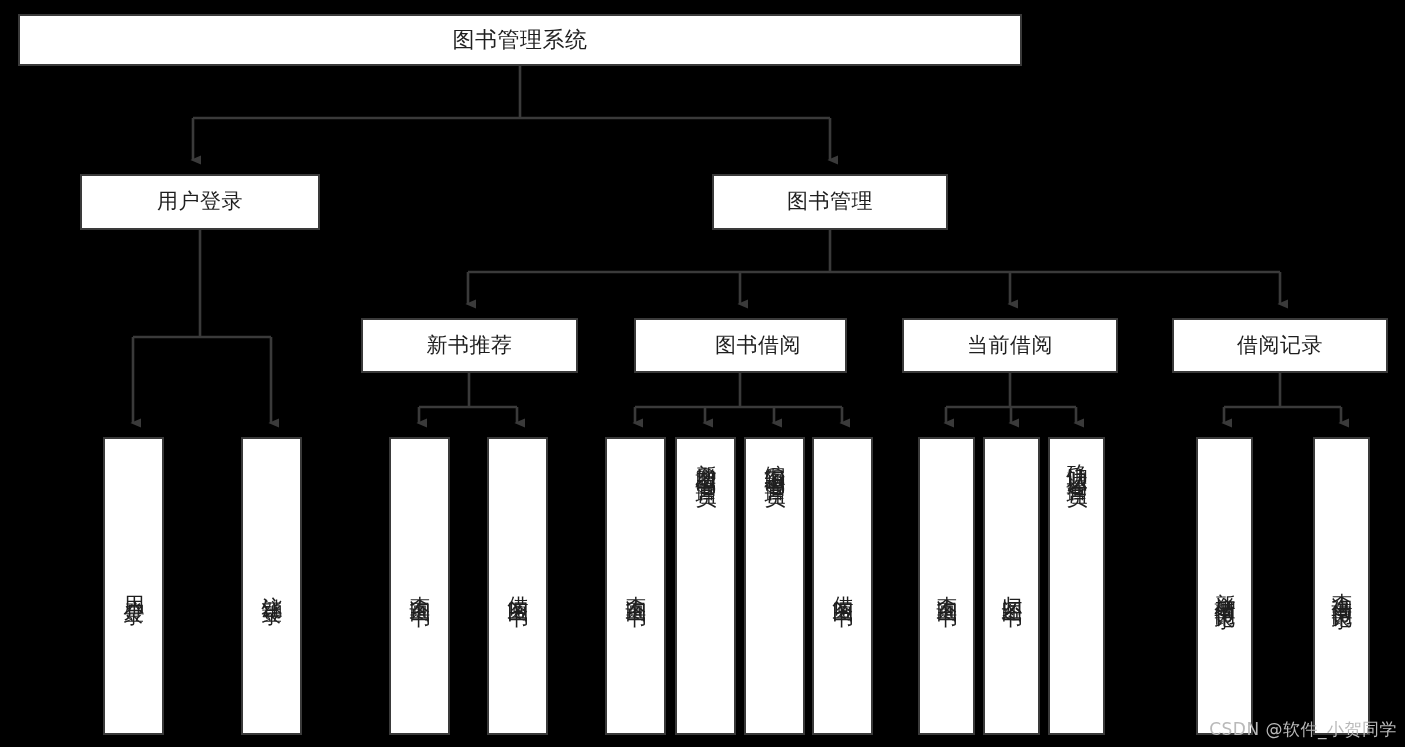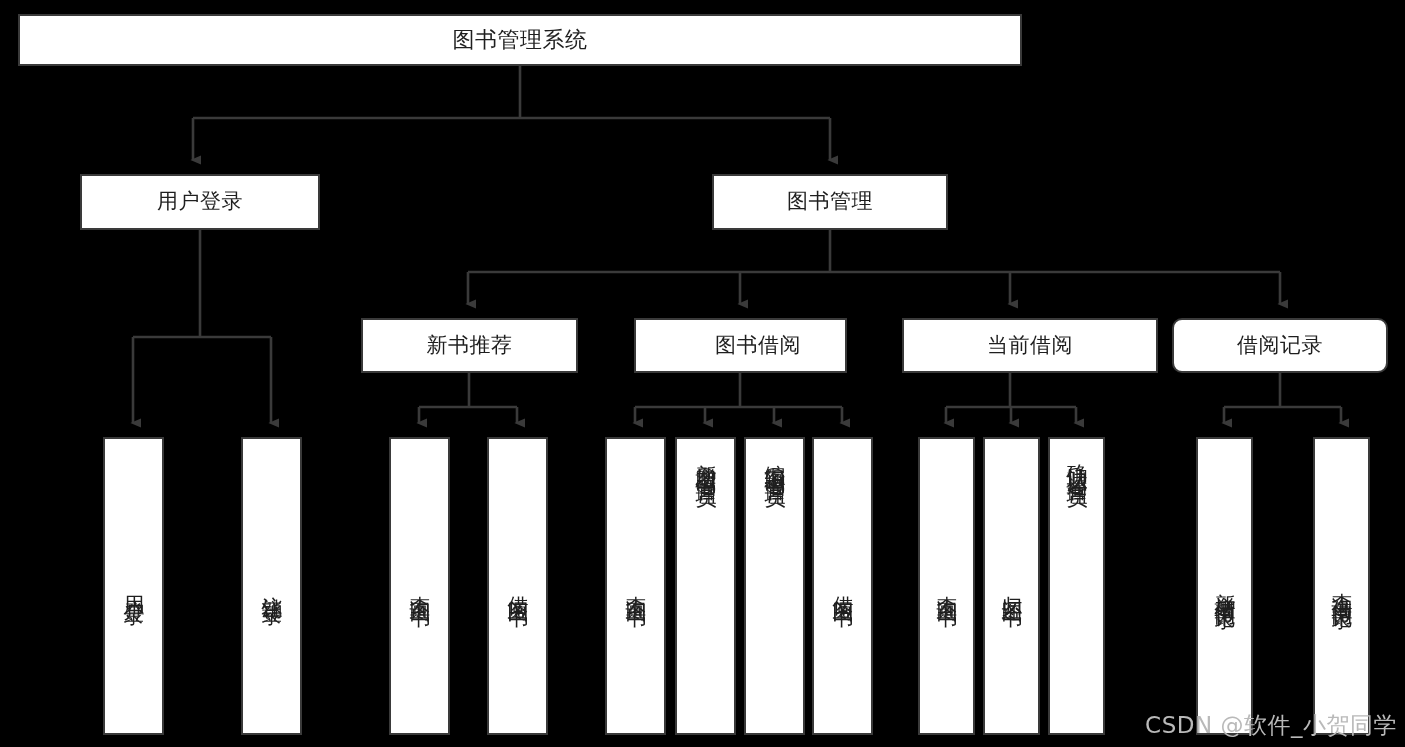--- a/index.html
+++ b/index.html
@@ -58,21 +58,21 @@
     color: #1f1f1f;
   }
   .node.vert.centered {
     align-items: center;
     padding-top: 0;
   }
   .watermark {
     position: absolute;
     right: 8px;
     bottom: 6px;
-    font-size: 23px;
+    font-size: 17px;
     color: #b9b9b9;
     letter-spacing: 0.5px;
     white-space: nowrap;
   }
 </style>
 </head>
 <body>
 
 <div id="canvas">
 
@@ -136,24 +136,24 @@
   <div class="node horiz" style="left: 712px; top: 174px; width: 236px; height: 56px;">
     <span>图书管理</span>
   </div>
 
   <div class="node horiz" style="left: 361px; top: 318px; width: 217px; height: 55px;">
     <span>新书推荐</span>
   </div>
   <div class="node horiz" style="left: 634px; top: 318px; width: 213px; height: 55px; padding-left: 35px;">
     <span>图书借阅</span>
   </div>
-  <div class="node horiz" style="left: 902px; top: 318px; width: 256px; height: 55px;">
+  <div class="node horiz" style="left: 902px; top: 318px; width: 216px; height: 55px;">
     <span>当前借阅</span>
   </div>
-  <div class="node horiz" style="left: 1172px; top: 318px; width: 216px; height: 55px; border-radius: 10px;">
+  <div class="node horiz" style="left: 1172px; top: 318px; width: 216px; height: 55px;">
     <span>借阅记录</span>
   </div>
 
   <div class="node vert centered" style="left: 103px; top: 437px; width: 61px; height: 298px;">
     <span class="vtext">用户登录</span>
   </div>
   <div class="node vert centered" style="left: 241px; top: 437px; width: 61px; height: 298px;">
     <span class="vtext">注销登录</span>
   </div>
   <div class="node vert centered" style="left: 389px; top: 437px; width: 61px; height: 298px;">

